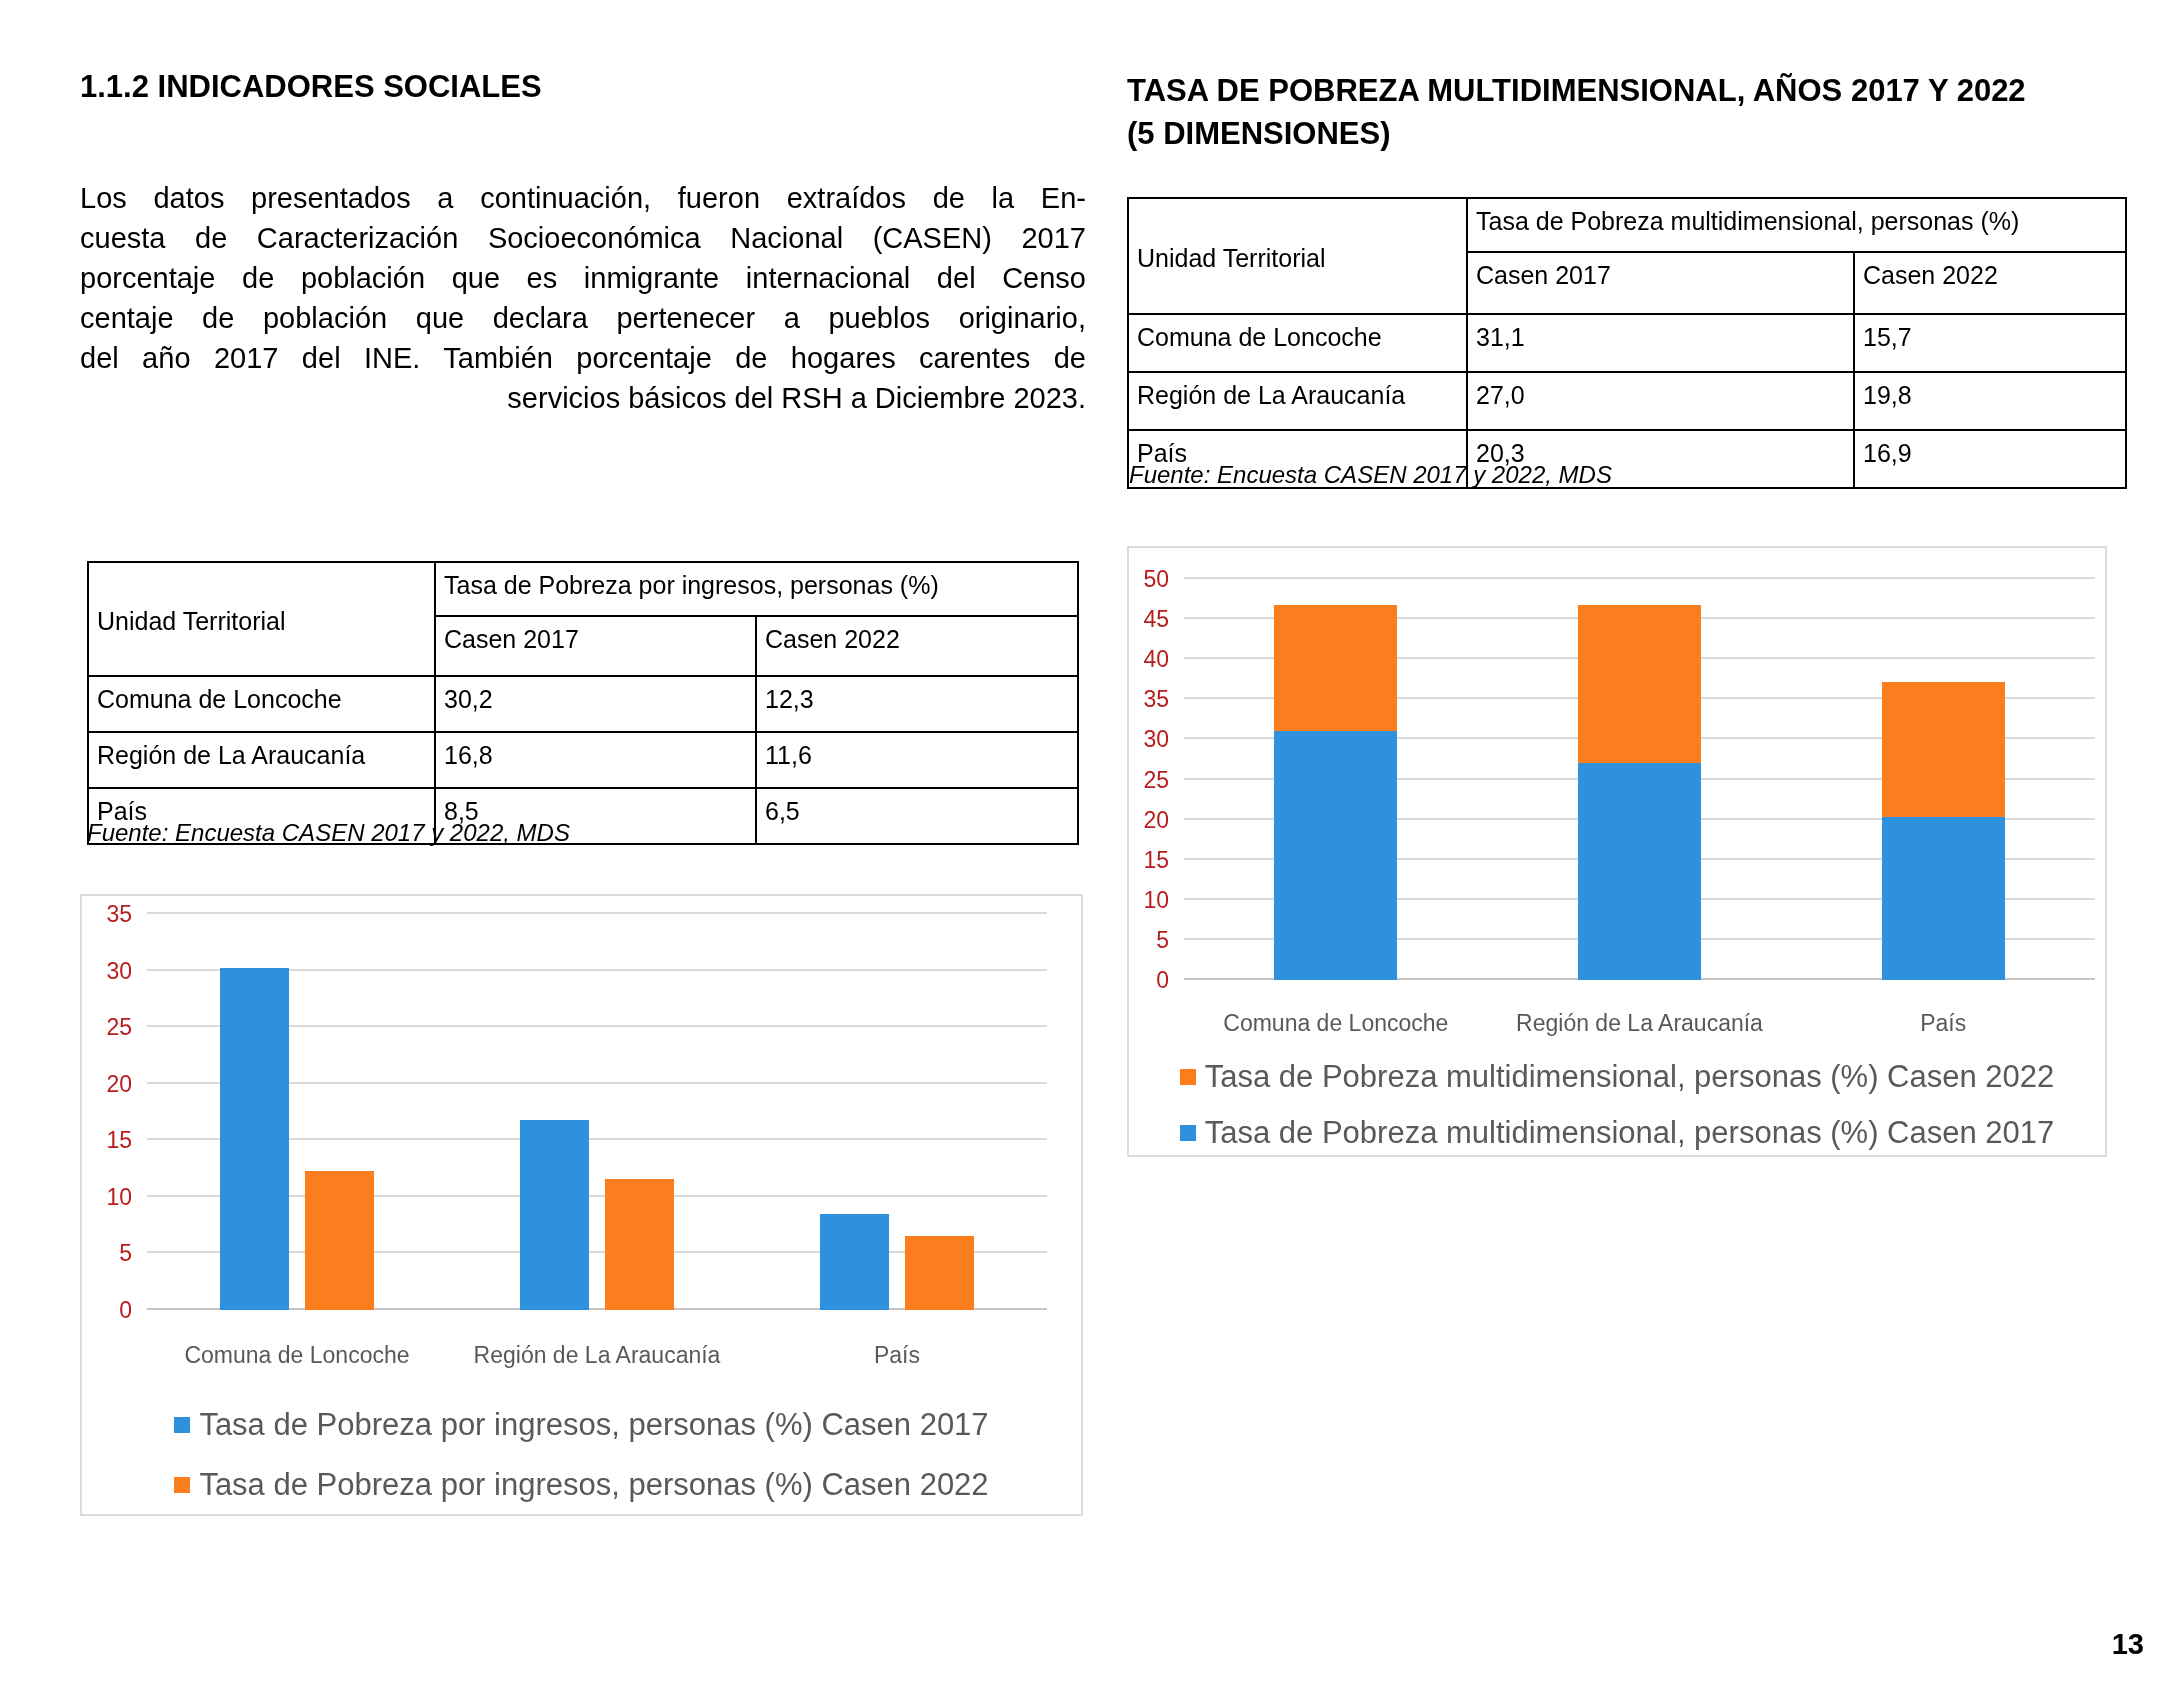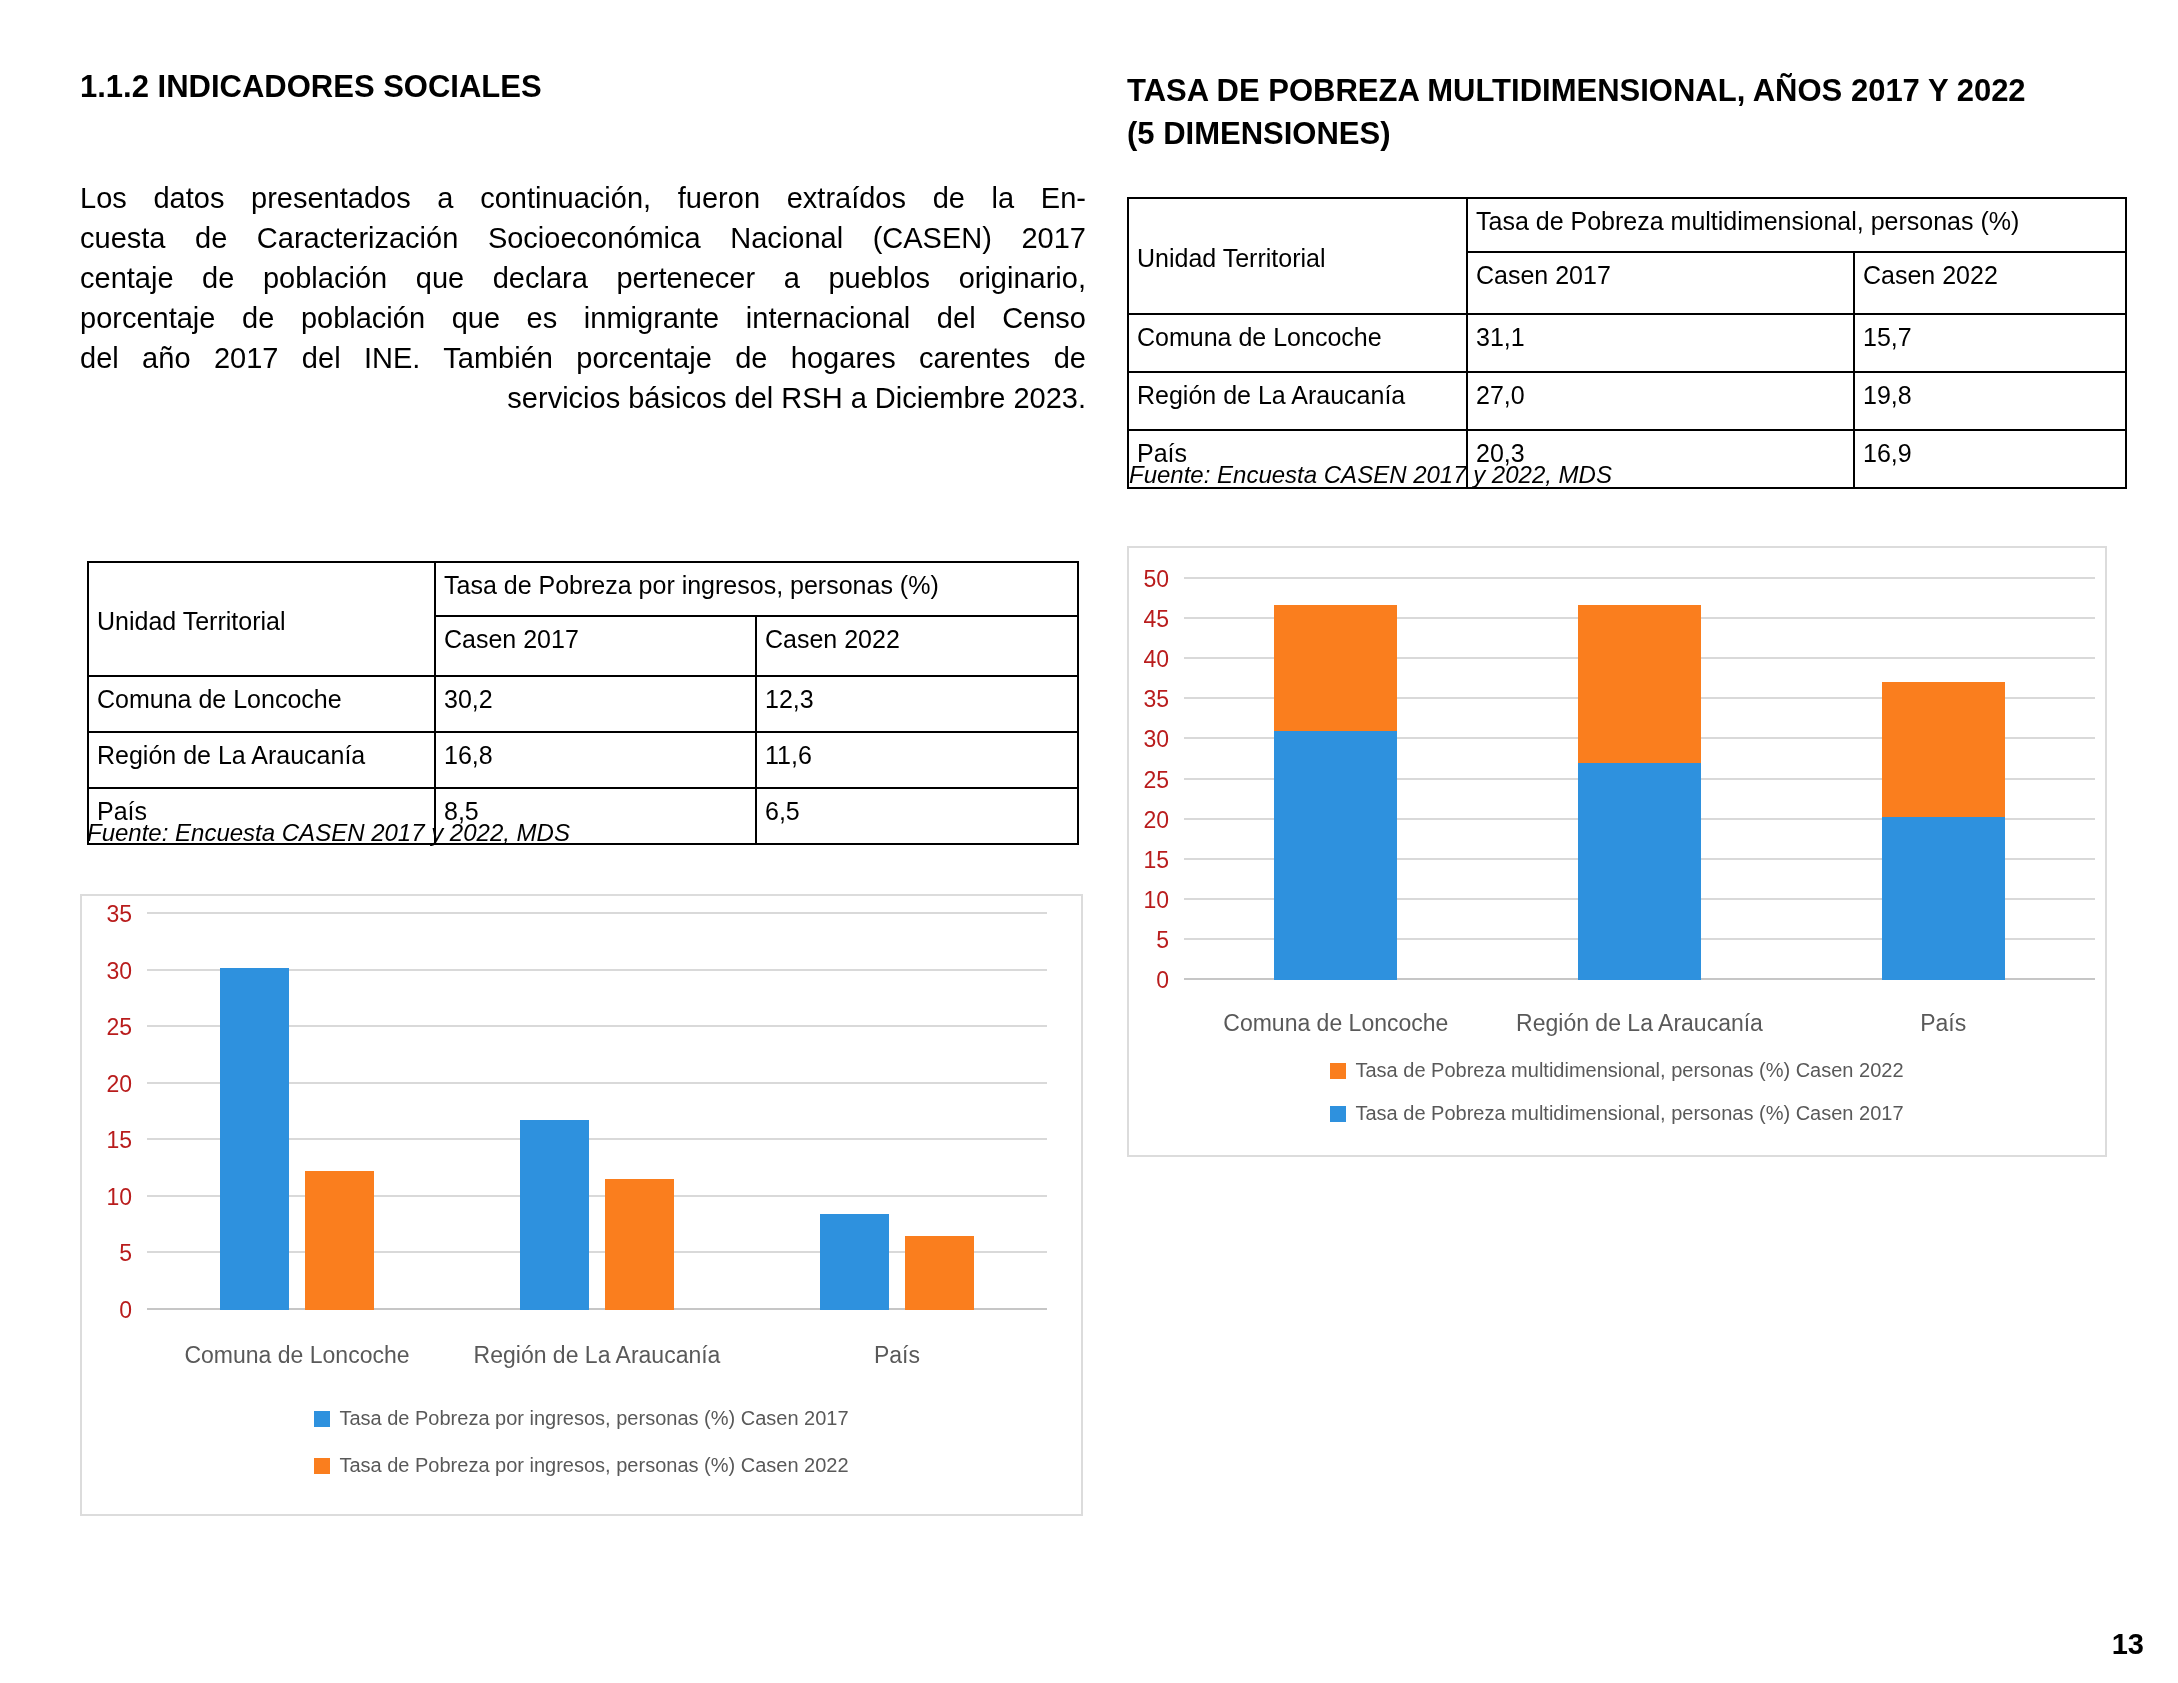--- a/index.html
+++ b/index.html
@@ -55,42 +55,42 @@
   .c1 .bar{width:100%;}
 
   .xlabels{display:flex;font-size:23px;color:#595959;}
   .c0 .xlabels{margin:32px 34px 0 65px;}
   .c1 .xlabels{margin:30px 10px 0 55px;}
   .xlabel{flex:1;text-align:center;white-space:nowrap;}
 
   .legend{display:flex;flex-direction:column;align-items:center;}
   .c0 .legend{margin-top:38px;gap:24px;}
   .c1 .legend{margin-top:22px;gap:20px;}
-  .legend-item{display:flex;align-items:center;gap:9px;font-size:20px;color:#595959;white-space:nowrap;}
+  .legend-item{display:flex;align-items:center;gap:9px;font-size:31px;color:#595959;white-space:nowrap;}
   .swatch{width:16px;height:16px;display:inline-block;flex:0 0 auto;}
 
   .page-number{position:absolute;right:34px;bottom:22px;font-size:29px;font-weight:bold;}
 </style>
 </head>
 <body>
 
 <div class="page">
 
   <div class="h-left">1.1.2 INDICADORES SOCIALES</div>
 
   <div class="h-right">
     <div>TASA DE POBREZA MULTIDIMENSIONAL, AÑOS 2017 Y 2022</div>
     <div>(5 DIMENSIONES)</div>
   </div>
 
   <div class="para">
     <div class="jline">Los datos presentados a continuación, fueron extraídos de la En-</div>
     <div class="jline">cuesta de Caracterización Socioeconómica Nacional (CASEN) 2017</div>
+    <div class="jline">porcentaje de población que es inmigrante internacional del Censo</div>
     <div class="jline">centaje de población que declara pertenecer a pueblos originario,</div>
-    <div class="jline">porcentaje de población que es inmigrante internacional del Censo</div>
     <div class="jline">del año 2017 del INE. También porcentaje de hogares carentes de</div>
     <div class="lastline">servicios básicos del RSH a Diciembre 2023.</div>
   </div>
 
   <table class="datatable t-left">
     <colgroup>
         <col style="width:347px">
         <col style="width:321px">
         <col style="width:322px">
       </colgroup>

